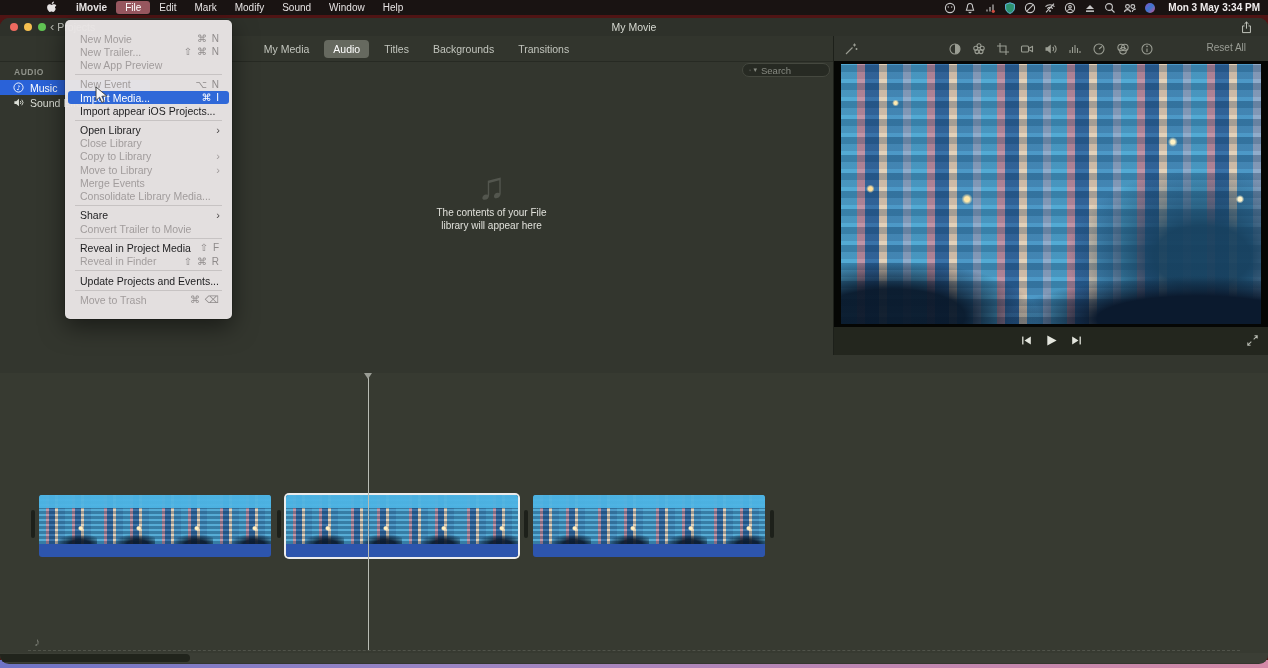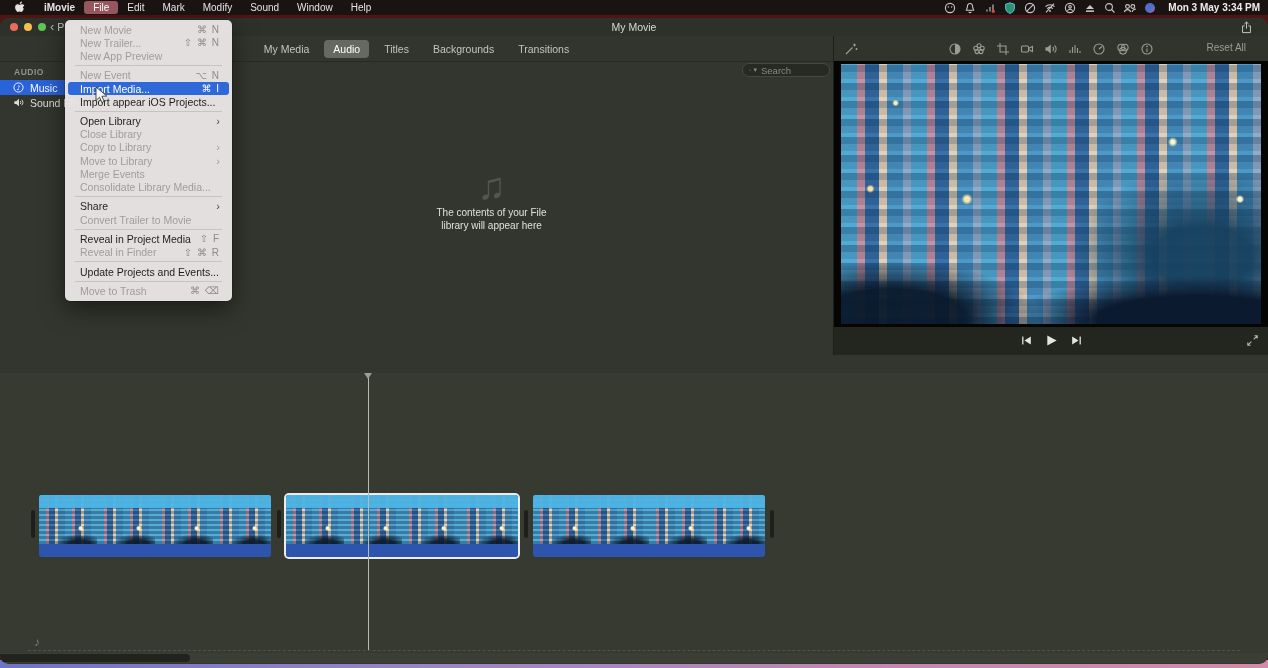--- a/index.html
+++ b/index.html
@@ -8,21 +8,21 @@
     font-family:"Liberation Sans", sans-serif;
     background:#4f1414;
     -webkit-font-smoothing:antialiased;
   }
   
   .wallpaper-bottom{position:absolute;left:0;right:0;bottom:0;height:8px;
     background:linear-gradient(90deg,#6f74c6 0%,#9b85c4 35%,#c287b2 70%,#d48aa8 100%);}
   
   .menubar{position:absolute;top:0;left:0;right:0;height:15px;background:#191312;
     display:flex;align-items:center;color:#e6e3e3;font-size:10px;z-index:300;}
-  .mb-left{display:flex;align-items:flex-start;height:100%;}
+  .mb-left{display:flex;align-items:flex-start;height:100%;padding-left:32px;}
   .apple{padding:0 10px 0 14px;display:flex;align-items:center;height:100%;}
   .mb-item{padding:0 9px;height:13px;line-height:13px;border-radius:3px;margin:0 0;}
   .mb-item.bold{font-weight:bold;}
   .mb-item.active{background:#96565e;color:#fff;}
   .mb-right{margin-left:auto;display:flex;align-items:center;height:100%;padding-right:8px;}
   .status-icon{width:20px;height:13px;display:flex;align-items:center;justify-content:center;opacity:.92;}
   .clock{font-size:10px;font-weight:600;color:#f0eded;padding-left:8px;white-space:nowrap;}
   
   .window{position:absolute;top:18px;left:0;width:1268px;height:646px;background:#33362e;
     border-radius:9px;overflow:hidden;z-index:10;}
@@ -115,21 +115,21 @@
       linear-gradient(180deg,#2a5a84,#17375c);}
   .audio-bar{height:13px;background:#2d55ad;}
   .trim-handle{position:absolute;top:137px;width:4px;height:28px;background:#1d201a;border-radius:2px;}
   .music-well-note{position:absolute;left:34px;top:262px;color:#7a7d74;font-size:12px;}
   .music-well-line{position:absolute;left:28px;right:28px;top:277px;border-top:1px dashed #50534a;}
   .scrollbar-row{position:absolute;top:635px;left:0;right:0;height:10px;background:#3b3e35;}
   .scroll-thumb{position:absolute;left:0;top:1px;width:190px;height:8px;background:#21241c;border-radius:0 4px 4px 0;}
   
   .file-menu{position:absolute;left:65px;top:20px;width:167px;background:rgba(233,229,229,.97);
     border-radius:5px;box-shadow:0 8px 24px rgba(0,0,0,.5), 0 0 0 .5px rgba(0,0,0,.25);
-    padding:3px 0;z-index:200;}
+    padding:12px 0;z-index:200;}
   .menu-item{height:13.2px;display:flex;align-items:center;justify-content:space-between;
     padding:0 9px 0 12px;font-size:10.5px;color:#1d1d1f;border-radius:3px;margin:0 3px;}
   .menu-item.disabled{color:#a19c9c;}
   .menu-item.highlighted{background:#2f68d8;color:#fff;}
   .menu-item .shortcut{color:#8e8a8a;font-size:10px;letter-spacing:1px;}
   .menu-item.highlighted .shortcut{color:#fff;}
   .menu-item .submenu-arrow{font-size:11px;color:#4d4a4a;}
   .menu-item.disabled .submenu-arrow{color:#a19c9c;}
   .menu-divider{height:1px;background:rgba(0,0,0,.12);margin:2.6px 10px;}
   

